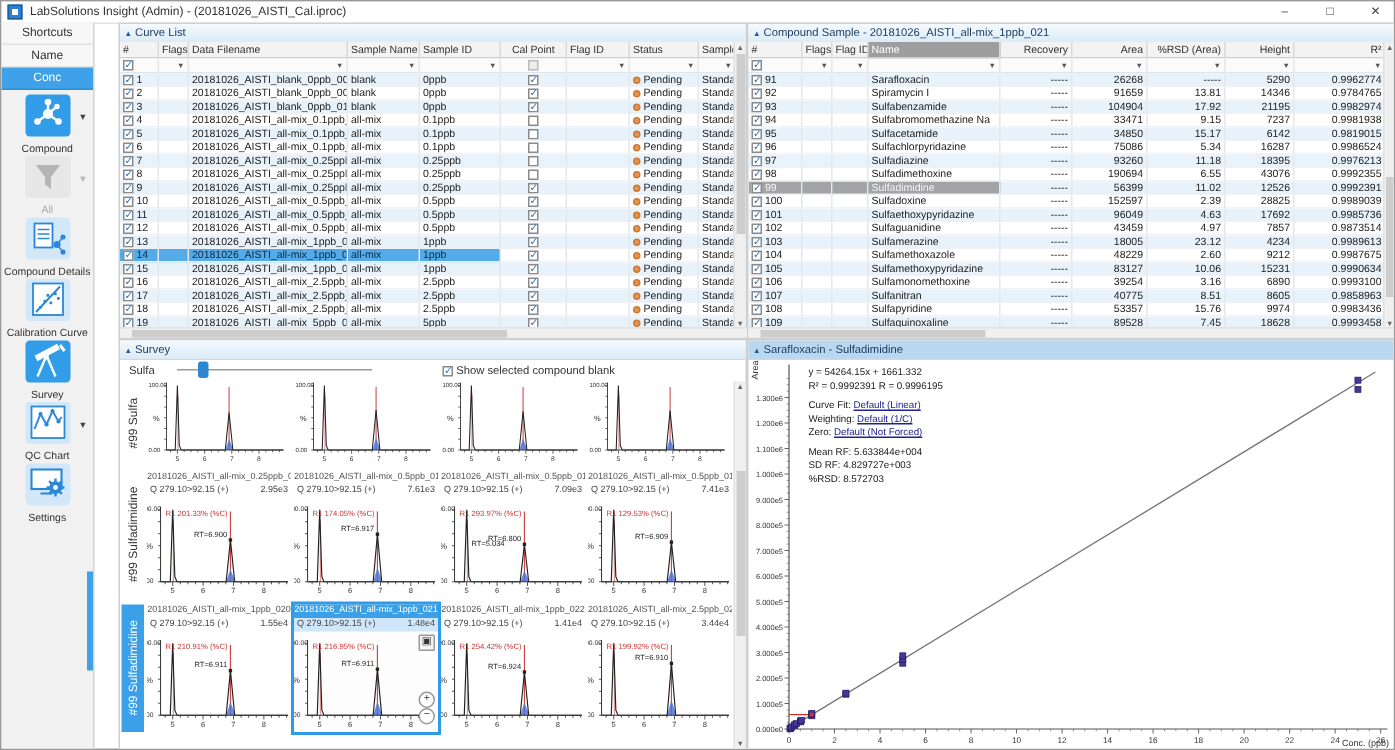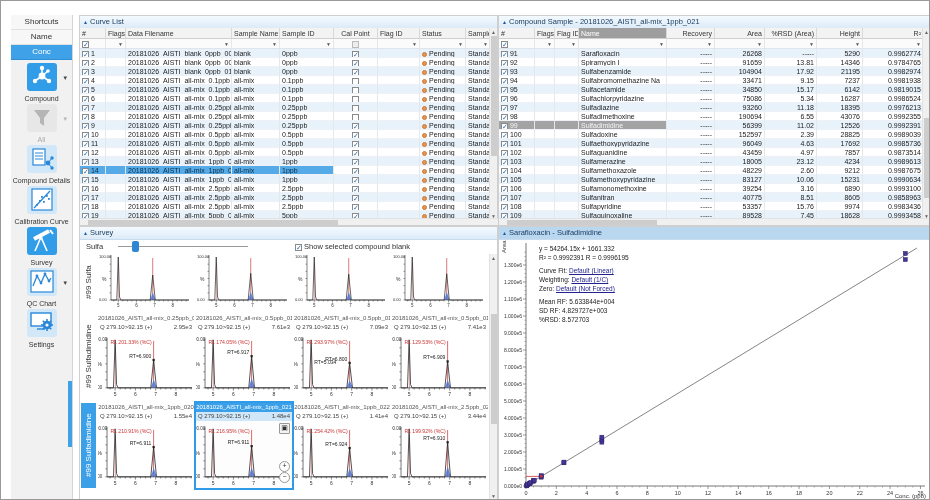--- a/index.html
+++ b/index.html
@@ -6,21 +6,21 @@
   #app{position:relative;width:930px;height:500px;background:#fff;font-family:"Liberation Sans",sans-serif;overflow:hidden;border:1px solid #999;box-sizing:border-box;}
   .abs{position:absolute;}
   
   .titlebar{position:absolute;left:0;top:0;width:930px;height:14px;background:#fff;border-bottom:1px solid #e3e3e3;font-size:8px;color:#333;}
   .appicon{position:absolute;left:4px;top:2px;width:10px;height:10px;background:#2f7fd0;border:1px solid #1d5ea0;box-sizing:border-box;}
   .appicon:before{content:"";position:absolute;left:2px;top:2px;width:4px;height:4px;background:#fff;}
   .wtitle{position:absolute;left:19px;top:2px;white-space:nowrap;}
   .winbtns{position:absolute;right:0;top:0;height:14px;}
   .wb{display:inline-block;width:28px;height:14px;text-align:center;font-size:8px;line-height:13px;color:#444;cursor:default;}
   
-  .sidebar{position:absolute;left:10px;top:14px;width:62px;height:486px;background:#f1f1f1;border-right:1px solid #d5d5d5;box-sizing:border-box;}
+  .sidebar{position:absolute;left:0;top:14px;width:62px;height:486px;background:#f1f1f1;border-right:1px solid #d5d5d5;box-sizing:border-box;}
   .smenu{height:14px;line-height:14px;text-align:center;font-size:8px;color:#333;border-bottom:1px solid #e2e2e2;background:#f7f7f7;}
   .smenu.active{background:#3fa2e8;color:#fff;border-bottom:1px solid #2f8fd4;}
   .tool{position:relative;text-align:center;padding-top:3px;height:38px;}
   .tile{display:inline-block;width:30px;height:28px;border-radius:3px;}
   .tile.solid{background:#319ce8;}
   .tile.light{background:#d2e8f9;}
   .tile.disabled{background:#e7e7e7;}
   .tlabel{font-size:7px;color:#333;line-height:8px;white-space:nowrap;}
   .tlabel.dis{color:#a9a9a9;}
   .darr{position:absolute;right:5px;top:14px;font-size:7px;color:#444;}
@@ -75,20 +75,29 @@
   .stats{position:absolute;font-size:6.5px;color:#1a1a1a;line-height:9px;white-space:nowrap;}
   .stats .lnk{text-decoration:underline;color:#22228f;}
   .axlab{position:absolute;font-size:6px;color:#333;}
   svg text{font-family:"Liberation Sans",sans-serif;}
 </style>
 </head>
 <body>
 
 <div id="app">
 
+  <div class="titlebar">
+    <span class="appicon"></span>
+    <span class="wtitle">LabSolutions Insight (Admin) - (20181026_AISTI_Cal.iproc)</span>
+    <span class="winbtns">
+      <span class="wb">–</span>
+      <span class="wb">□</span>
+      <span class="wb">✕</span>
+    </span>
+  </div>
 
   <div class="sidebar" id="sidebar">
       <div class="smenu">Shortcuts</div>
       <div class="smenu">Name</div>
       <div class="smenu active">Conc</div>
       <div class="tool"><span class="tile solid"><svg width="30" height="28" viewBox="0 0 30 28">
             <line x1="15" y1="13" x2="15" y2="5" stroke="#fff" stroke-width="1.6"></line>
             <line x1="15" y1="13" x2="8" y2="18" stroke="#fff" stroke-width="1.6"></line>
             <line x1="15" y1="13" x2="22" y2="18" stroke="#fff" stroke-width="1.6"></line>
             <line x1="15" y1="13" x2="21" y2="8" stroke="#fff" stroke-width="1.6"></line>

